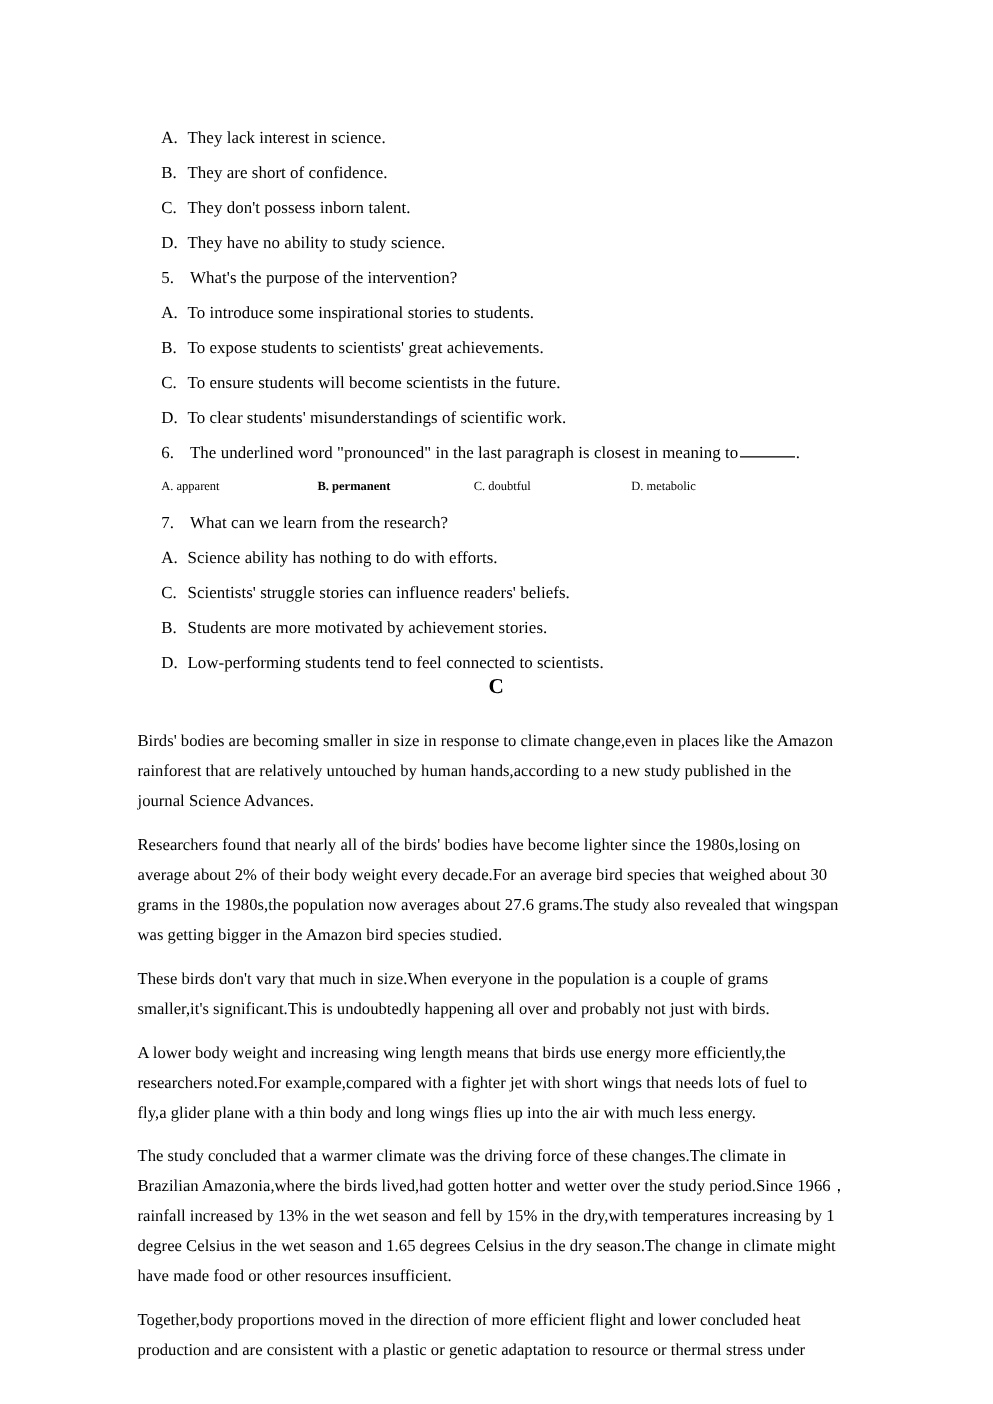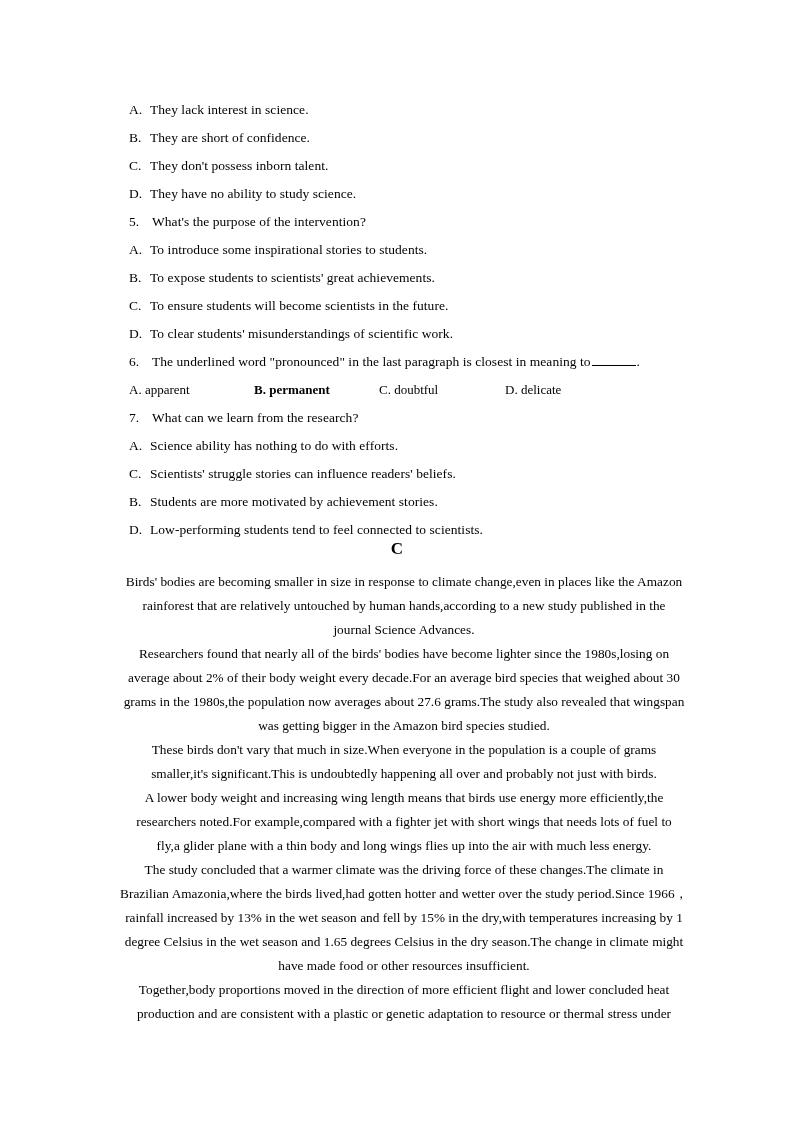--- a/index.html
+++ b/index.html
@@ -44,21 +44,21 @@
   }
   .q-stem .marker {
     width: 23px;
   }
   .opt-line .marker {
     width: 21px;
   }
 
   
   .opt-row {
-    font-size: 13px;
+    font-size: 10px;
     line-height: 28px;
     white-space: nowrap;
     position: relative;
     height: 28px;
   }
   .opt-row .opt-cell {
     position: absolute;
     top: 0;
   }
   .opt-row .c0 { left: 0px; }
@@ -89,22 +89,21 @@
   }
 
   
   .passage {
     position: absolute;
     left: 99px;
     top: 570px;
     width: 610px;
   }
   .passage-para {
-    margin: 0;
-    text-align: center;
+    margin: 11px;
   }
   .passage-line {
     font-size: 13.3px;
     line-height: 24px;
     white-space: nowrap;
     letter-spacing: 0.02px;
   }
 </style>
 </head>
 <body>
@@ -150,21 +149,21 @@
     </div>
 
     <div class="mcq-line q-stem">
       <span class="marker">6.</span><span>The underlined  word "pronounced" in the last paragraph is closest in meaning to</span><span class="blank-fill"></span><span>.</span>
     </div>
 
     <div class="opt-row">
       <span class="opt-cell c0"><span>A.</span>&nbsp;<span>apparent</span></span>
       <span class="opt-cell c1"><span>B.</span>&nbsp;<span>permanent</span></span>
       <span class="opt-cell c2"><span>C.</span>&nbsp;<span>doubtful</span></span>
-      <span class="opt-cell c3"><span>D.</span>&nbsp;<span>delicate</span></span>
+      <span class="opt-cell c3"><span>D.</span>&nbsp;<span>metabolic</span></span>
     </div>
 
     <div class="mcq-line q-stem">
       <span class="marker">7.</span><span>What can we learn  from the research?</span>
     </div>
 
     <div class="mcq-line opt-line">
       <span class="marker">A.</span><span>Science ability  has nothing to do with efforts.</span>
     </div>
 

